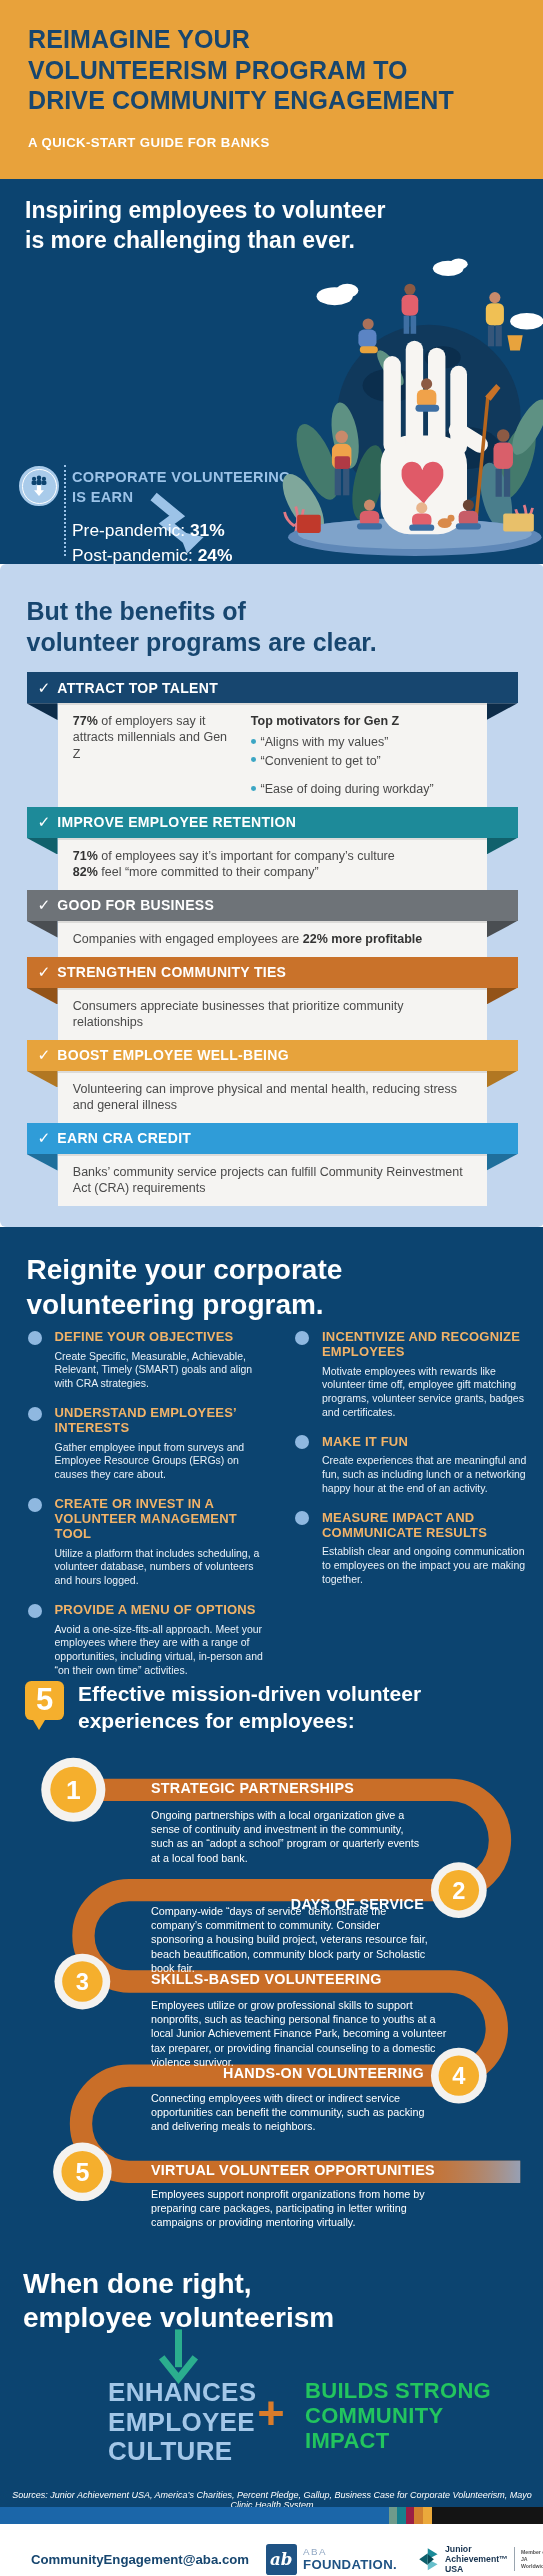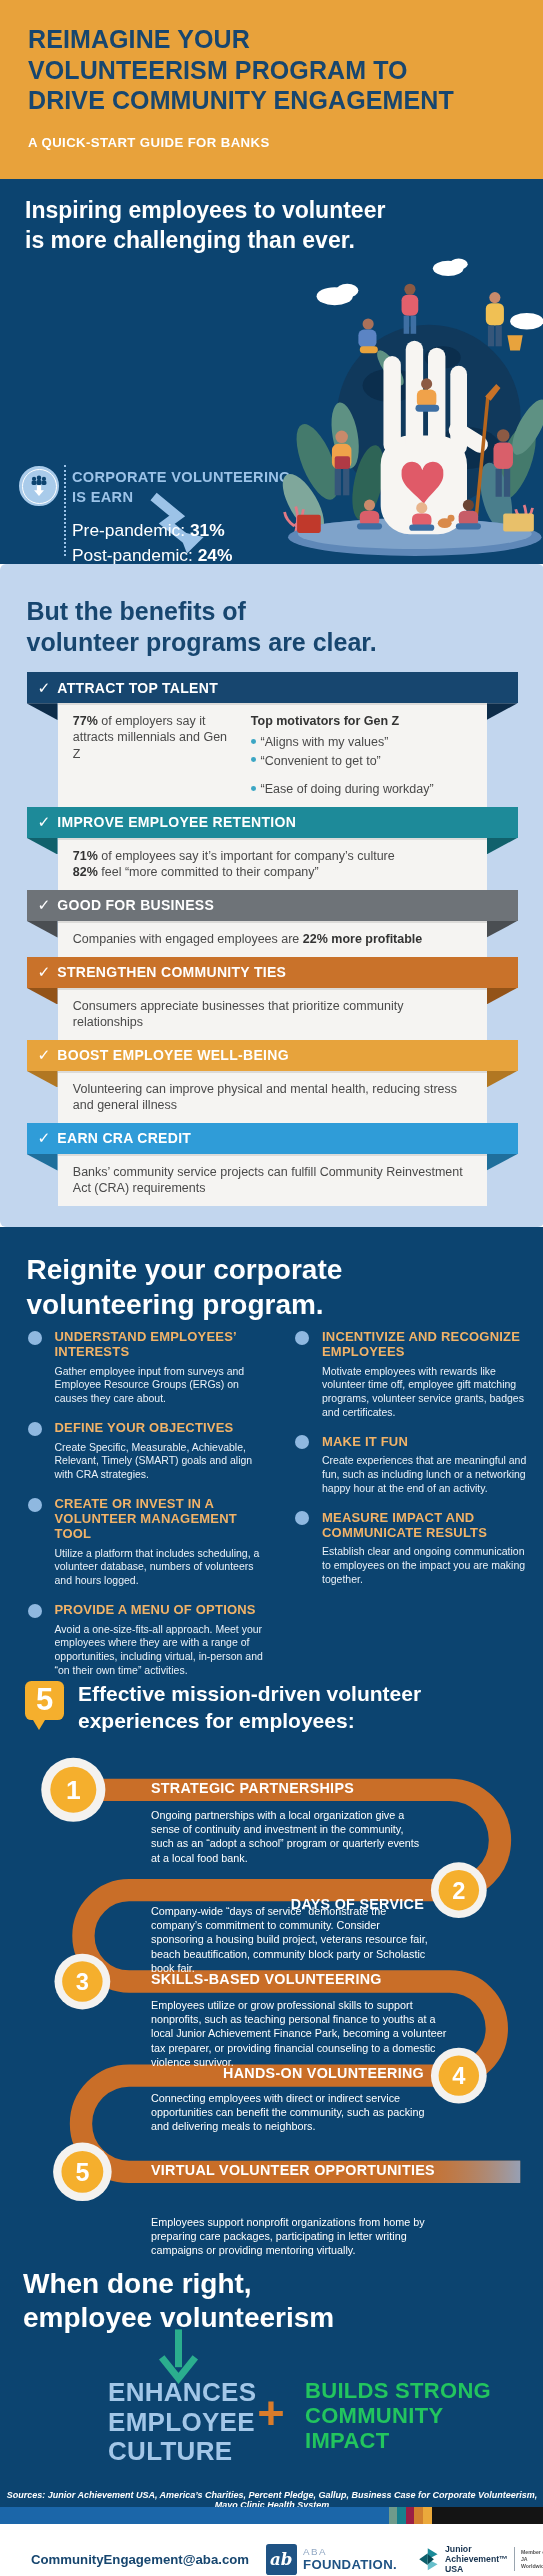--- a/index.html
+++ b/index.html
@@ -58,21 +58,21 @@
   .fh-text{margin-left:14px;font-size:21px;font-weight:bold;line-height:1.28;}
   .flow{position:absolute;left:0;top:514px;}
   .st{position:absolute;font-size:14.3px;font-weight:bold;color:#fff;letter-spacing:0.3px;}
   .sb{position:absolute;color:#fff;font-size:10.8px;line-height:1.32;}
   .ta-r{text-align:right;}
   .cl-head{position:absolute;left:23px;top:1040px;font-size:28px;font-weight:bold;line-height:1.2;}
   .dn-arrow{position:absolute;left:156px;top:1101px;}
   .big-left{position:absolute;left:108px;top:1151px;color:#A3C7E8;font-size:26px;font-weight:bold;line-height:1.14;letter-spacing:0.3px;}
   .big-plus{position:absolute;left:245px;top:1158px;width:52px;text-align:center;color:#D97C2B;font-size:47px;font-weight:bold;}
   .big-right{position:absolute;left:305px;top:1151px;color:#22c55e;font-size:22px;font-weight:bold;line-height:1.14;letter-spacing:0.3px;}
-  .sources{position:absolute;left:0;top:1263px;width:100%;text-align:center;font-size:9px;font-style:italic;font-weight:bold;color:#fff;}
+  .sources{position:absolute;left:0;top:1263px;width:100%;text-align:center;font-size:9px;font-style:italic;font-weight:normal;color:#fff;}
   
   .stripe{display:flex;height:17.4px;}
   .stripe span{height:100%;}
   .s-blue{width:389px;background:#1B66A9;}
   .s-green{width:8.4px;background:#6F9B8B;}
   .s-teal{width:8.4px;background:#17808E;}
   .s-maroon{width:8.4px;background:#9B1F45;}
   .s-orange{width:8.4px;background:#D2802F;}
   .s-gold{width:9.8px;background:#EBA93B;}
   .s-black{flex:1;background:#141414;}
@@ -313,27 +313,27 @@
 
   <section class="sec-d">
     <div class="d-head">
       <div>Reignite your corporate</div>
       <div>volunteering program.</div>
     </div>
 
     <div class="rl-col col-l">
       <div class="rl-item">
         <span class="rl-bullet"></span>
+        <div class="rl-title">DEFINE YOUR OBJECTIVES</div>
+        <div class="rl-body">Create Specific, Measurable, Achievable, Relevant, Timely (SMART) goals and align with CRA strategies.</div>
+      </div>
+      <div class="rl-item">
+        <span class="rl-bullet"></span>
         <div class="rl-title">UNDERSTAND EMPLOYEES’ INTERESTS</div>
         <div class="rl-body">Gather employee input from surveys and Employee Resource Groups (ERGs) on causes they care about.</div>
-      </div>
-      <div class="rl-item">
-        <span class="rl-bullet"></span>
-        <div class="rl-title">DEFINE YOUR OBJECTIVES</div>
-        <div class="rl-body">Create Specific, Measurable, Achievable, Relevant, Timely (SMART) goals and align with CRA strategies.</div>
       </div>
       <div class="rl-item">
         <span class="rl-bullet"></span>
         <div class="rl-title">CREATE OR INVEST IN A VOLUNTEER MANAGEMENT TOOL</div>
         <div class="rl-body">Utilize a platform that includes scheduling, a volunteer database, numbers of volunteers and hours logged.</div>
       </div>
       <div class="rl-item">
         <span class="rl-bullet"></span>
         <div class="rl-title">PROVIDE A MENU OF OPTIONS</div>
         <div class="rl-body">Avoid a one-size-fits-all approach. Meet your employees where they are with a range of opportunities, including virtual, in-person and “on their own time” activities.</div>
@@ -408,21 +408,21 @@
     <div class="st ta-r" style="left:151px;top:669px;width:273px">DAYS OF SERVICE</div>
     <div class="sb" style="left:151px;top:677px;width:277px">Company-wide “days of service” demonstrate the company’s commitment to community. Consider sponsoring a housing build project, veterans resource fair, beach beautification, community block party or Scholastic book fair.</div>
 
     <div class="st" style="left:151px;top:744px">SKILLS-BASED VOLUNTEERING</div>
     <div class="sb" style="left:151px;top:771px;width:296px">Employees utilize or grow professional skills to support nonprofits, such as teaching personal finance to youths at a local Junior Achievement Finance Park, becoming a volunteer tax preparer, or providing financial counseling to a domestic violence survivor.</div>
 
     <div class="st ta-r" style="left:151px;top:838px;width:273px">HANDS-ON VOLUNTEERING</div>
     <div class="sb" style="left:151px;top:864px;width:279px">Connecting employees with direct or indirect service opportunities can benefit the community, such as packing and delivering meals to neighbors.</div>
 
     <div class="st" style="left:151px;top:935px">VIRTUAL VOLUNTEER OPPORTUNITIES</div>
-    <div class="sb" style="left:151px;top:988px;width:293px">Employees support nonprofit organizations from home by preparing care packages, participating in letter writing campaigns or providing mentoring virtually.</div>
+    <div class="sb" style="left:151px;top:960px;width:293px">Employees support nonprofit organizations from home by preparing care packages, participating in letter writing campaigns or providing mentoring virtually.</div>
 
     <div class="cl-head">
       <div>When done right,</div>
       <div>employee volunteerism</div>
     </div>
 
     <svg class="dn-arrow" width="45" height="56" viewBox="0 0 64 80">
       <line x1="32" y1="2" x2="32" y2="56" stroke="#2BAE8E" stroke-width="10"></line>
       <polyline points="8,42 32,72 56,42" stroke="#2BAE8E" stroke-width="10" fill="none"></polyline>
     </svg>

